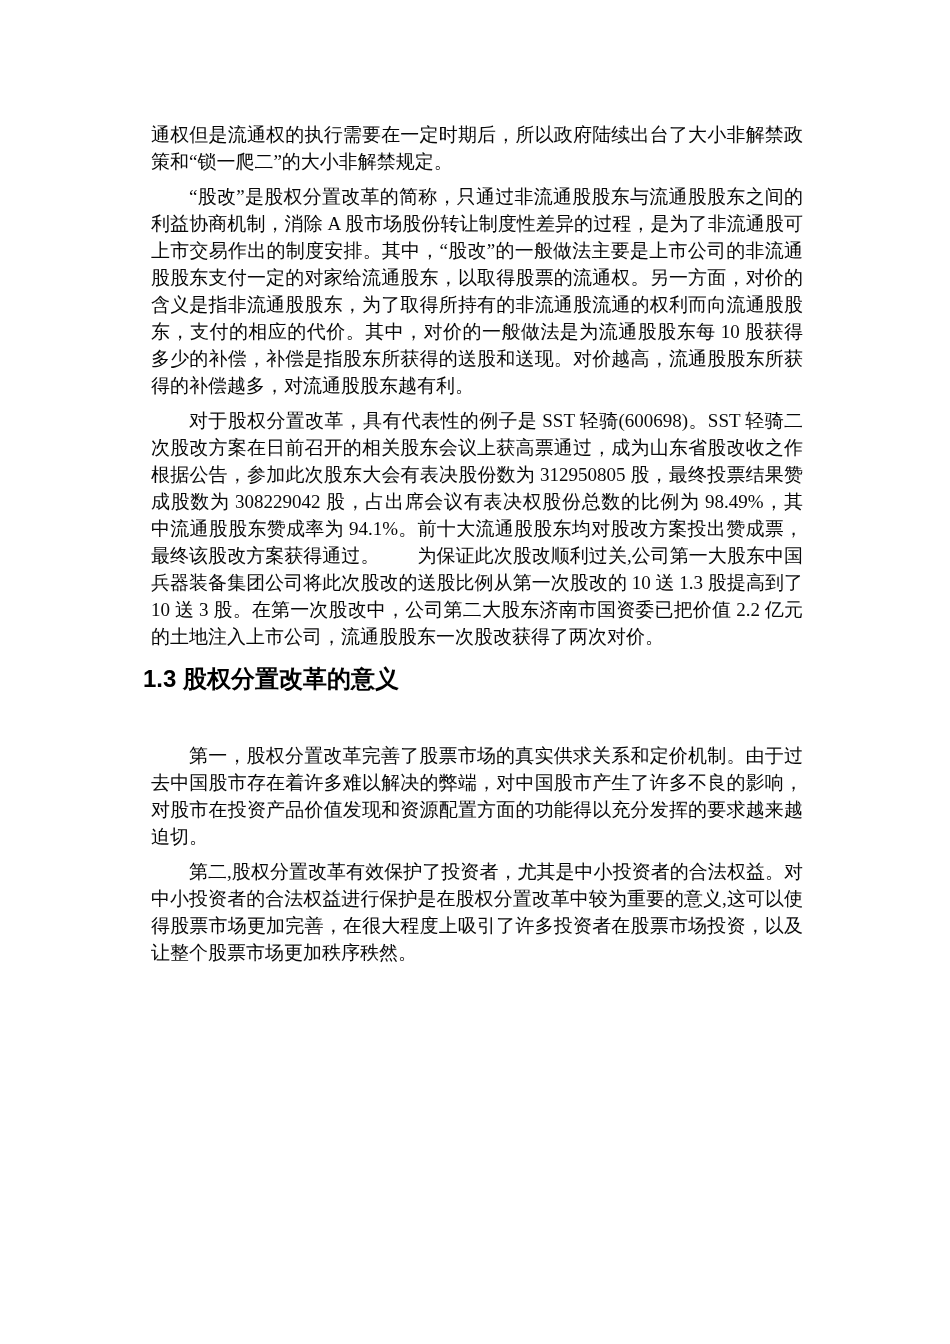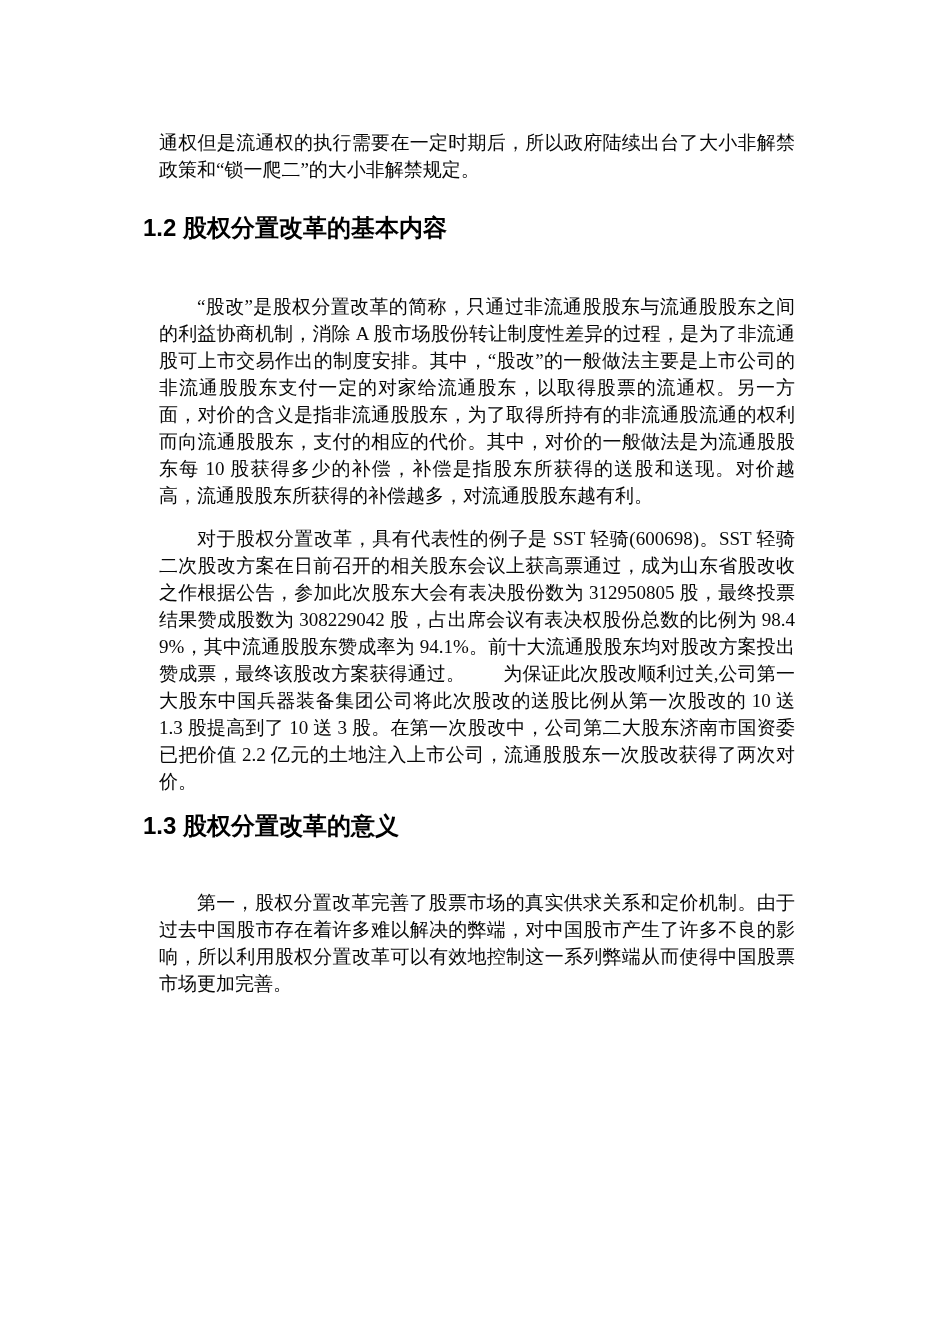--- a/index.html
+++ b/index.html
@@ -20,21 +20,21 @@
     left: 143px;
     top: 113px;
     width: 668px;
   }
   .para {
     font-family: "Liberation Serif", "DejaVu Serif", serif;
     font-size: 19px;
     line-height: 27px;
     text-align: justify;
     text-justify: inter-ideograph;
-    margin: 16px;
+    margin: 8px;
     word-break: break-all;
   }
   .para.indent {
     text-indent: 2em;
     font-family: Liberation Serif, serif;
   }
   .heading {
     font-family: "Liberation Sans", "DejaVu Sans", sans-serif;
     font-weight: bold;
     font-size: 24px;
@@ -51,26 +51,26 @@
     margin-bottom: 48px;
   }
 </style>
 </head>
 <body>
 
 <div class="page">
 
   <p class="para">通权但是流通权的执行需要在一定时期后，所以政府陆续出台了大小非解禁政策和“锁一爬二”的大小非解禁规定。</p>
 
-  <h2 class="heading h-first">1.2 股权分置改革的基本内容</h2>
 
   <p class="para indent">“股改”是股权分置改革的简称，只通过非流通股股东与流通股股东之间的利益协商机制，消除 A 股市场股份转让制度性差异的过程，是为了非流通股可上市交易作出的制度安排。其中，“股改”的一般做法主要是上市公司的非流通股股东支付一定的对家给流通股东，以取得股票的流通权。另一方面，对价的含义是指非流通股股东，为了取得所持有的非流通股流通的权利而向流通股股东，支付的相应的代价。其中，对价的一般做法是为流通股股东每 10 股获得多少的补偿，补偿是指股东所获得的送股和送现。对价越高，流通股股东所获得的补偿越多，对流通股股东越有利。</p>
 
   <p class="para indent">对于股权分置改革，具有代表性的例子是 SST 轻骑(600698)。SST 轻骑二次股改方案在日前召开的相关股东会议上获高票通过，成为山东省股改收之作根据公告，参加此次股东大会有表决股份数为 312950805 股，最终投票结果赞成股数为 308229042 股，占出席会议有表决权股份总数的比例为 98.49%，其中流通股股东赞成率为 94.1%。前十大流通股股东均对股改方案投出赞成票，最终该股改方案获得通过。　　为保证此次股改顺利过关,公司第一大股东中国兵器装备集团公司将此次股改的送股比例从第一次股改的 10 送 1.3 股提高到了 10 送 3 股。在第一次股改中，公司第二大股东济南市国资委已把价值 2.2 亿元的土地注入上市公司，流通股股东一次股改获得了两次对价。</p>
 
   <h2 class="heading h-second">1.3 股权分置改革的意义</h2>
 
 
-  <p class="para indent">第一，股权分置改革完善了股票市场的真实供求关系和定价机制。由于过去中国股市存在着许多难以解决的弊端，对中国股市产生了许多不良的影响，所以利用股权分置改革可以有效地控制这一系列弊端从而使得中国股票市场更加完善。</p>
+  <p class="para indent">第一，股权分置改革完善了股票市场的真实供求关系和定价机制。由于过去中国股市存在着许多难以解决的弊端，对中国股市产生了许多不良的影响，对股市在投资产品价值发现和资源配置方面的功能得以充分发挥的要求越来越迫切。</p>
 
+  <p class="para indent">第二,股权分置改革有效保护了投资者，尤其是中小投资者的合法权益。对中小投资者的合法权益进行保护是在股权分置改革中较为重要的意义,这可以使得股票市场更加完善，在很大程度上吸引了许多投资者在股票市场投资，以及让整个股票市场更加秩序秩然。</p>
 
 
 </div>
 
 </body></html>

